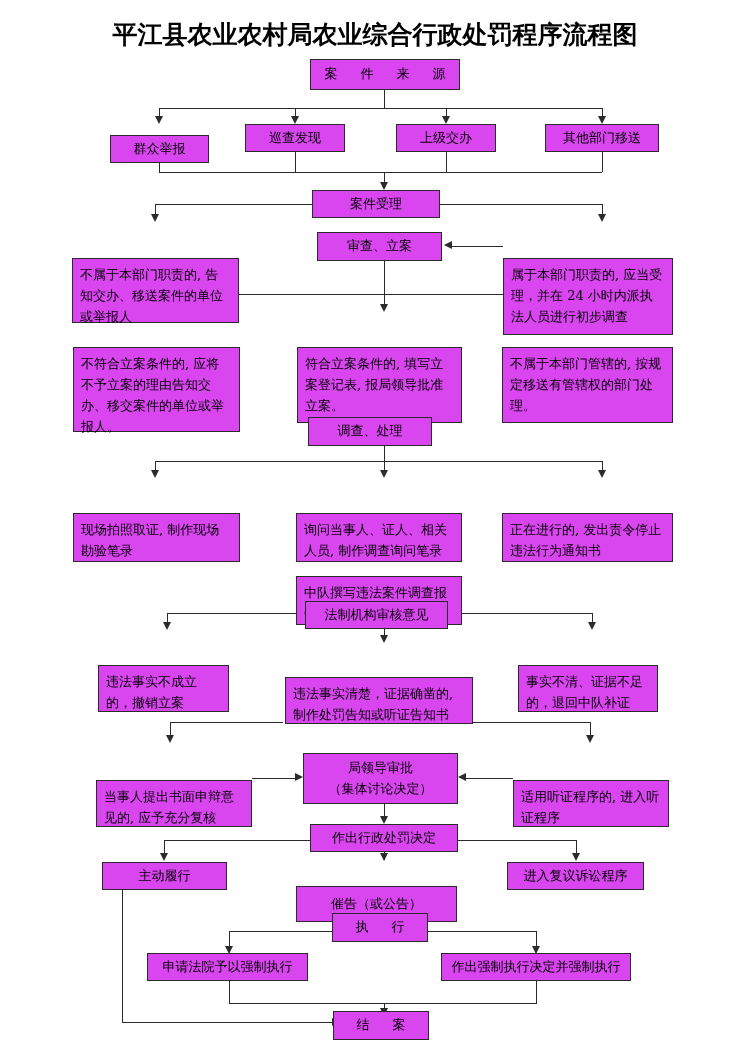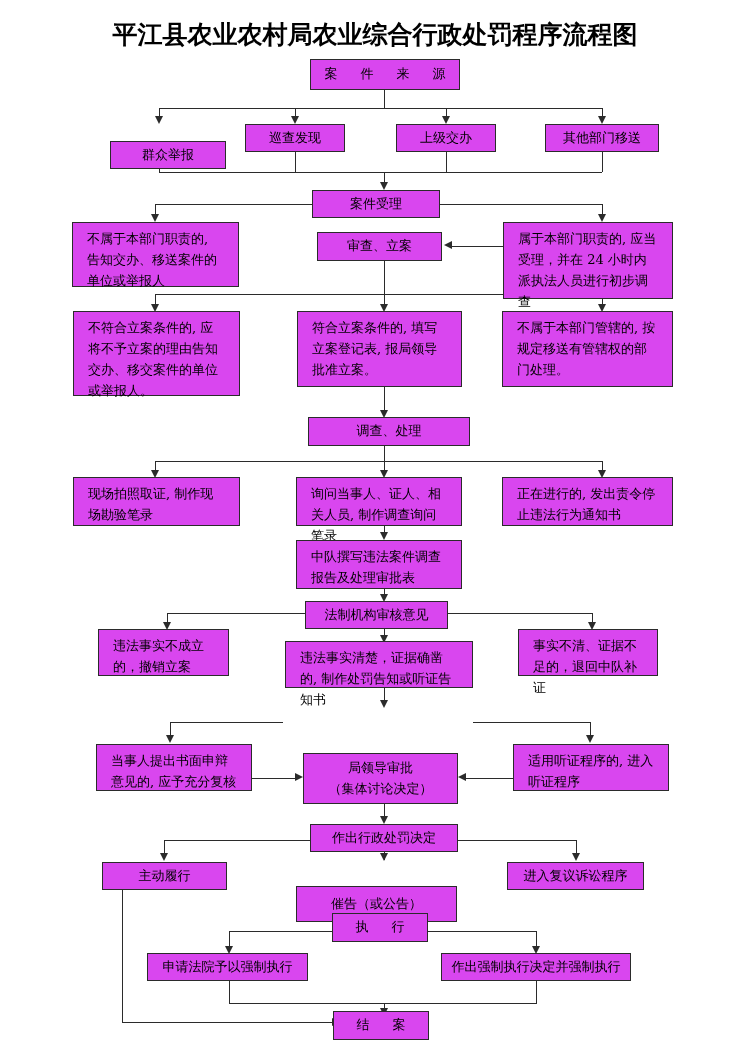--- a/index.html
+++ b/index.html
@@ -38,23 +38,24 @@
     font-family:"DejaVu Serif","Liberation Serif",serif;
     font-size:13px;
     line-height:1.55;
     color:#000;
     padding:2px 5px;
     z-index:3;
   }
   .node.para{
     justify-content:flex-start;
     text-align:left;
-    padding:5px 14px;
+    padding:5px 7px;
     align-items:flex-start;
     line-height:1.62;
+    margin-top:36px;
   }
   .node.para span{display:block;width:100%;}
   .node.wide-letter{letter-spacing:5px;text-indent:5px;}
   .node.two-line{flex-direction:column;justify-content:center;}
 
   .ln{
     position:absolute;
     background:#2b2b2b;
     z-index:1;
   }
@@ -96,21 +97,21 @@
   <div class="ln h" style="left:159px;top:108px;width:443px;"></div>
   <div class="ln v" style="left:159px;top:108px;height:9px;"></div>
   <div class="ln v" style="left:295px;top:108px;height:9px;"></div>
   <div class="ln v" style="left:446px;top:108px;height:9px;"></div>
   <div class="ln v" style="left:602px;top:108px;height:9px;"></div>
   <div class="arw down" style="left:155px;top:116px;"></div>
   <div class="arw down" style="left:291px;top:116px;"></div>
   <div class="arw down" style="left:442px;top:116px;"></div>
   <div class="arw down" style="left:598px;top:116px;"></div>
 
-  <div class="node" style="left:110px;top:141px;width:116px;height:28px;font-family:Liberation Serif, serif;">群众举报</div>
+  <div class="node" style="left:110px;top:135px;width:99px;height:28px;font-family:Liberation Serif, serif;">群众举报</div>
   <div class="node" style="left:245px;top:124px;width:100px;height:28px;">巡查发现</div>
   <div class="node" style="left:396px;top:124px;width:100px;height:28px;">上级交办</div>
   <div class="node" style="left:545px;top:124px;width:114px;height:28px;">其他部门移送</div>
 
   <div class="ln v" style="left:159px;top:152px;height:20px;"></div>
   <div class="ln v" style="left:295px;top:152px;height:20px;"></div>
   <div class="ln v" style="left:446px;top:152px;height:20px;"></div>
   <div class="ln v" style="left:602px;top:152px;height:20px;"></div>
   <div class="ln h" style="left:159px;top:172px;width:443px;"></div>
   <div class="ln v" style="left:384px;top:172px;height:11px;"></div>
@@ -152,21 +153,21 @@
   <div class="node para" style="left:502px;top:311px;width:171px;height:76px;">
     <span>不属于本部门管辖的, 按规定移送有管辖权的部门处理。</span>
   </div>
   <div class="node para" style="left:297px;top:311px;width:165px;height:76px;">
     <span>符合立案条件的, 填写立案登记表, 报局领导批准立案。</span>
   </div>
 
   <div class="ln v" style="left:384px;top:387px;height:25px;"></div>
   <div class="arw down" style="left:380px;top:410px;"></div>
 
-  <div class="node" style="left:308px;top:417px;width:162px;height:29px;">调查、处理</div>
+  <div class="node" style="left:308px;top:417px;width:124px;height:29px;">调查、处理</div>
 
   <div class="ln v" style="left:384px;top:446px;height:15px;"></div>
   <div class="ln h" style="left:155px;top:461px;width:447px;"></div>
   <div class="ln v" style="left:155px;top:461px;height:10px;"></div>
   <div class="ln v" style="left:384px;top:461px;height:10px;"></div>
   <div class="ln v" style="left:602px;top:461px;height:10px;"></div>
   <div class="arw down" style="left:151px;top:470px;"></div>
   <div class="arw down" style="left:380px;top:470px;"></div>
   <div class="arw down" style="left:598px;top:470px;"></div>
 

